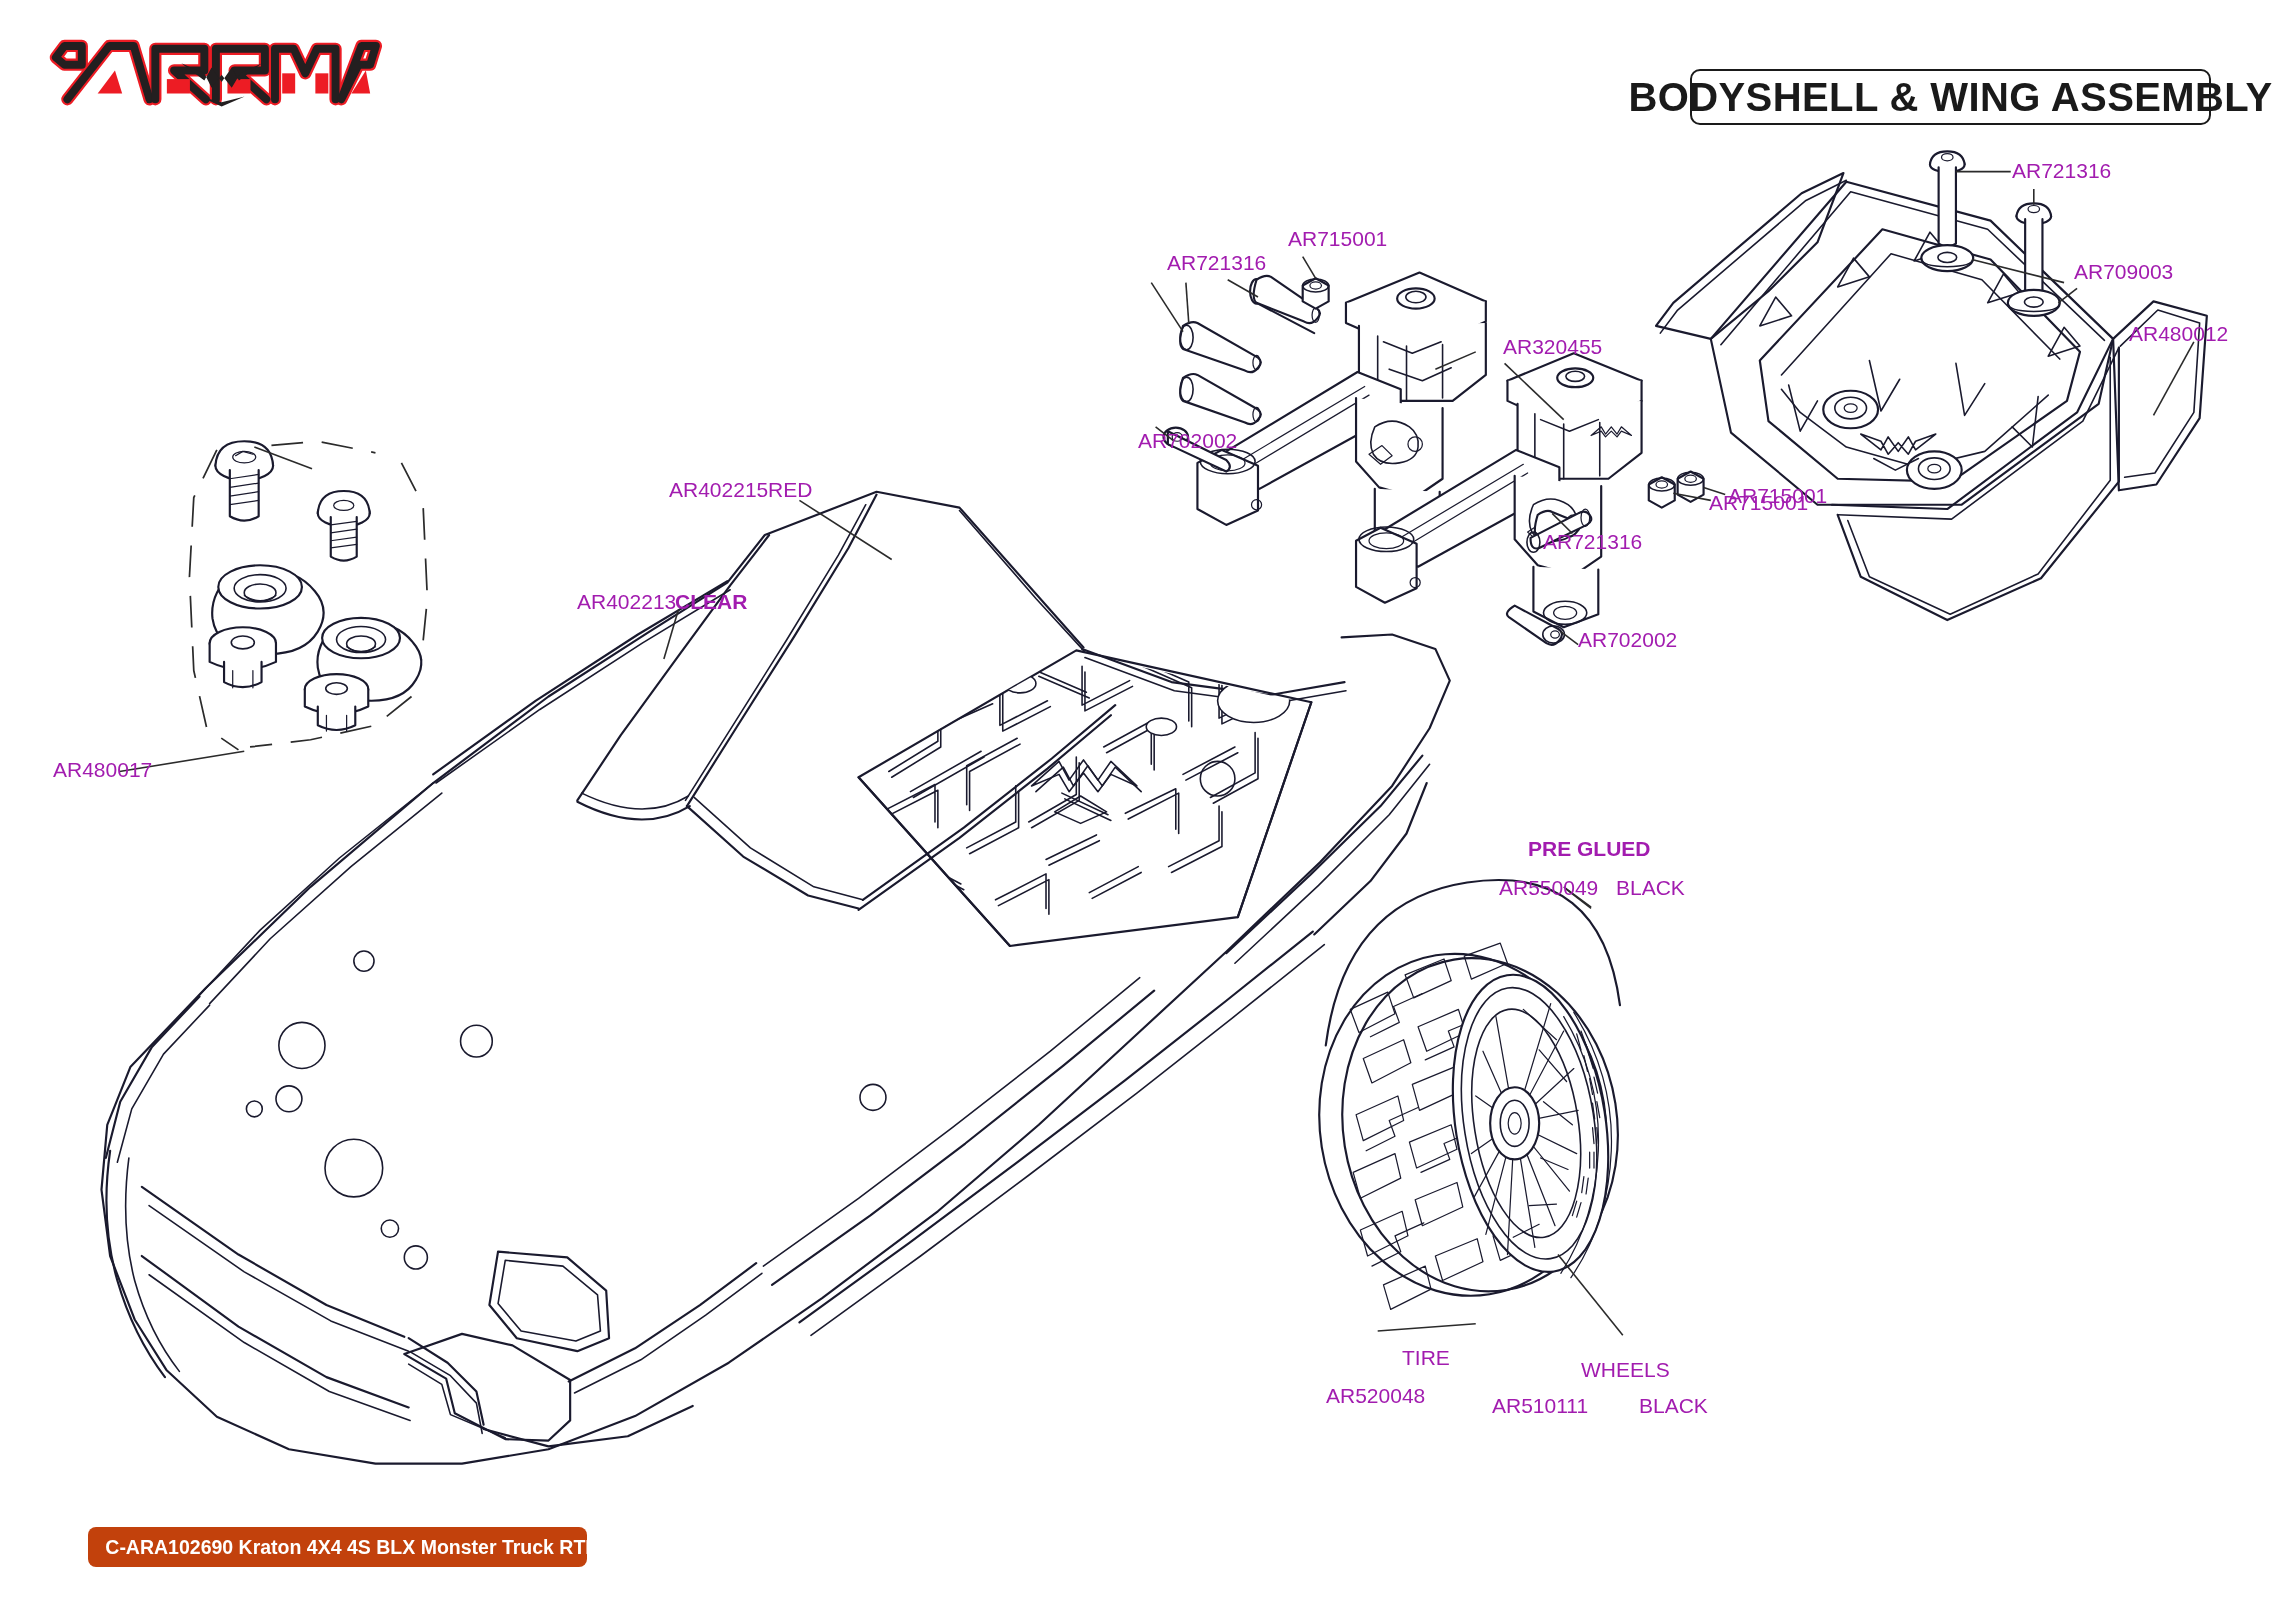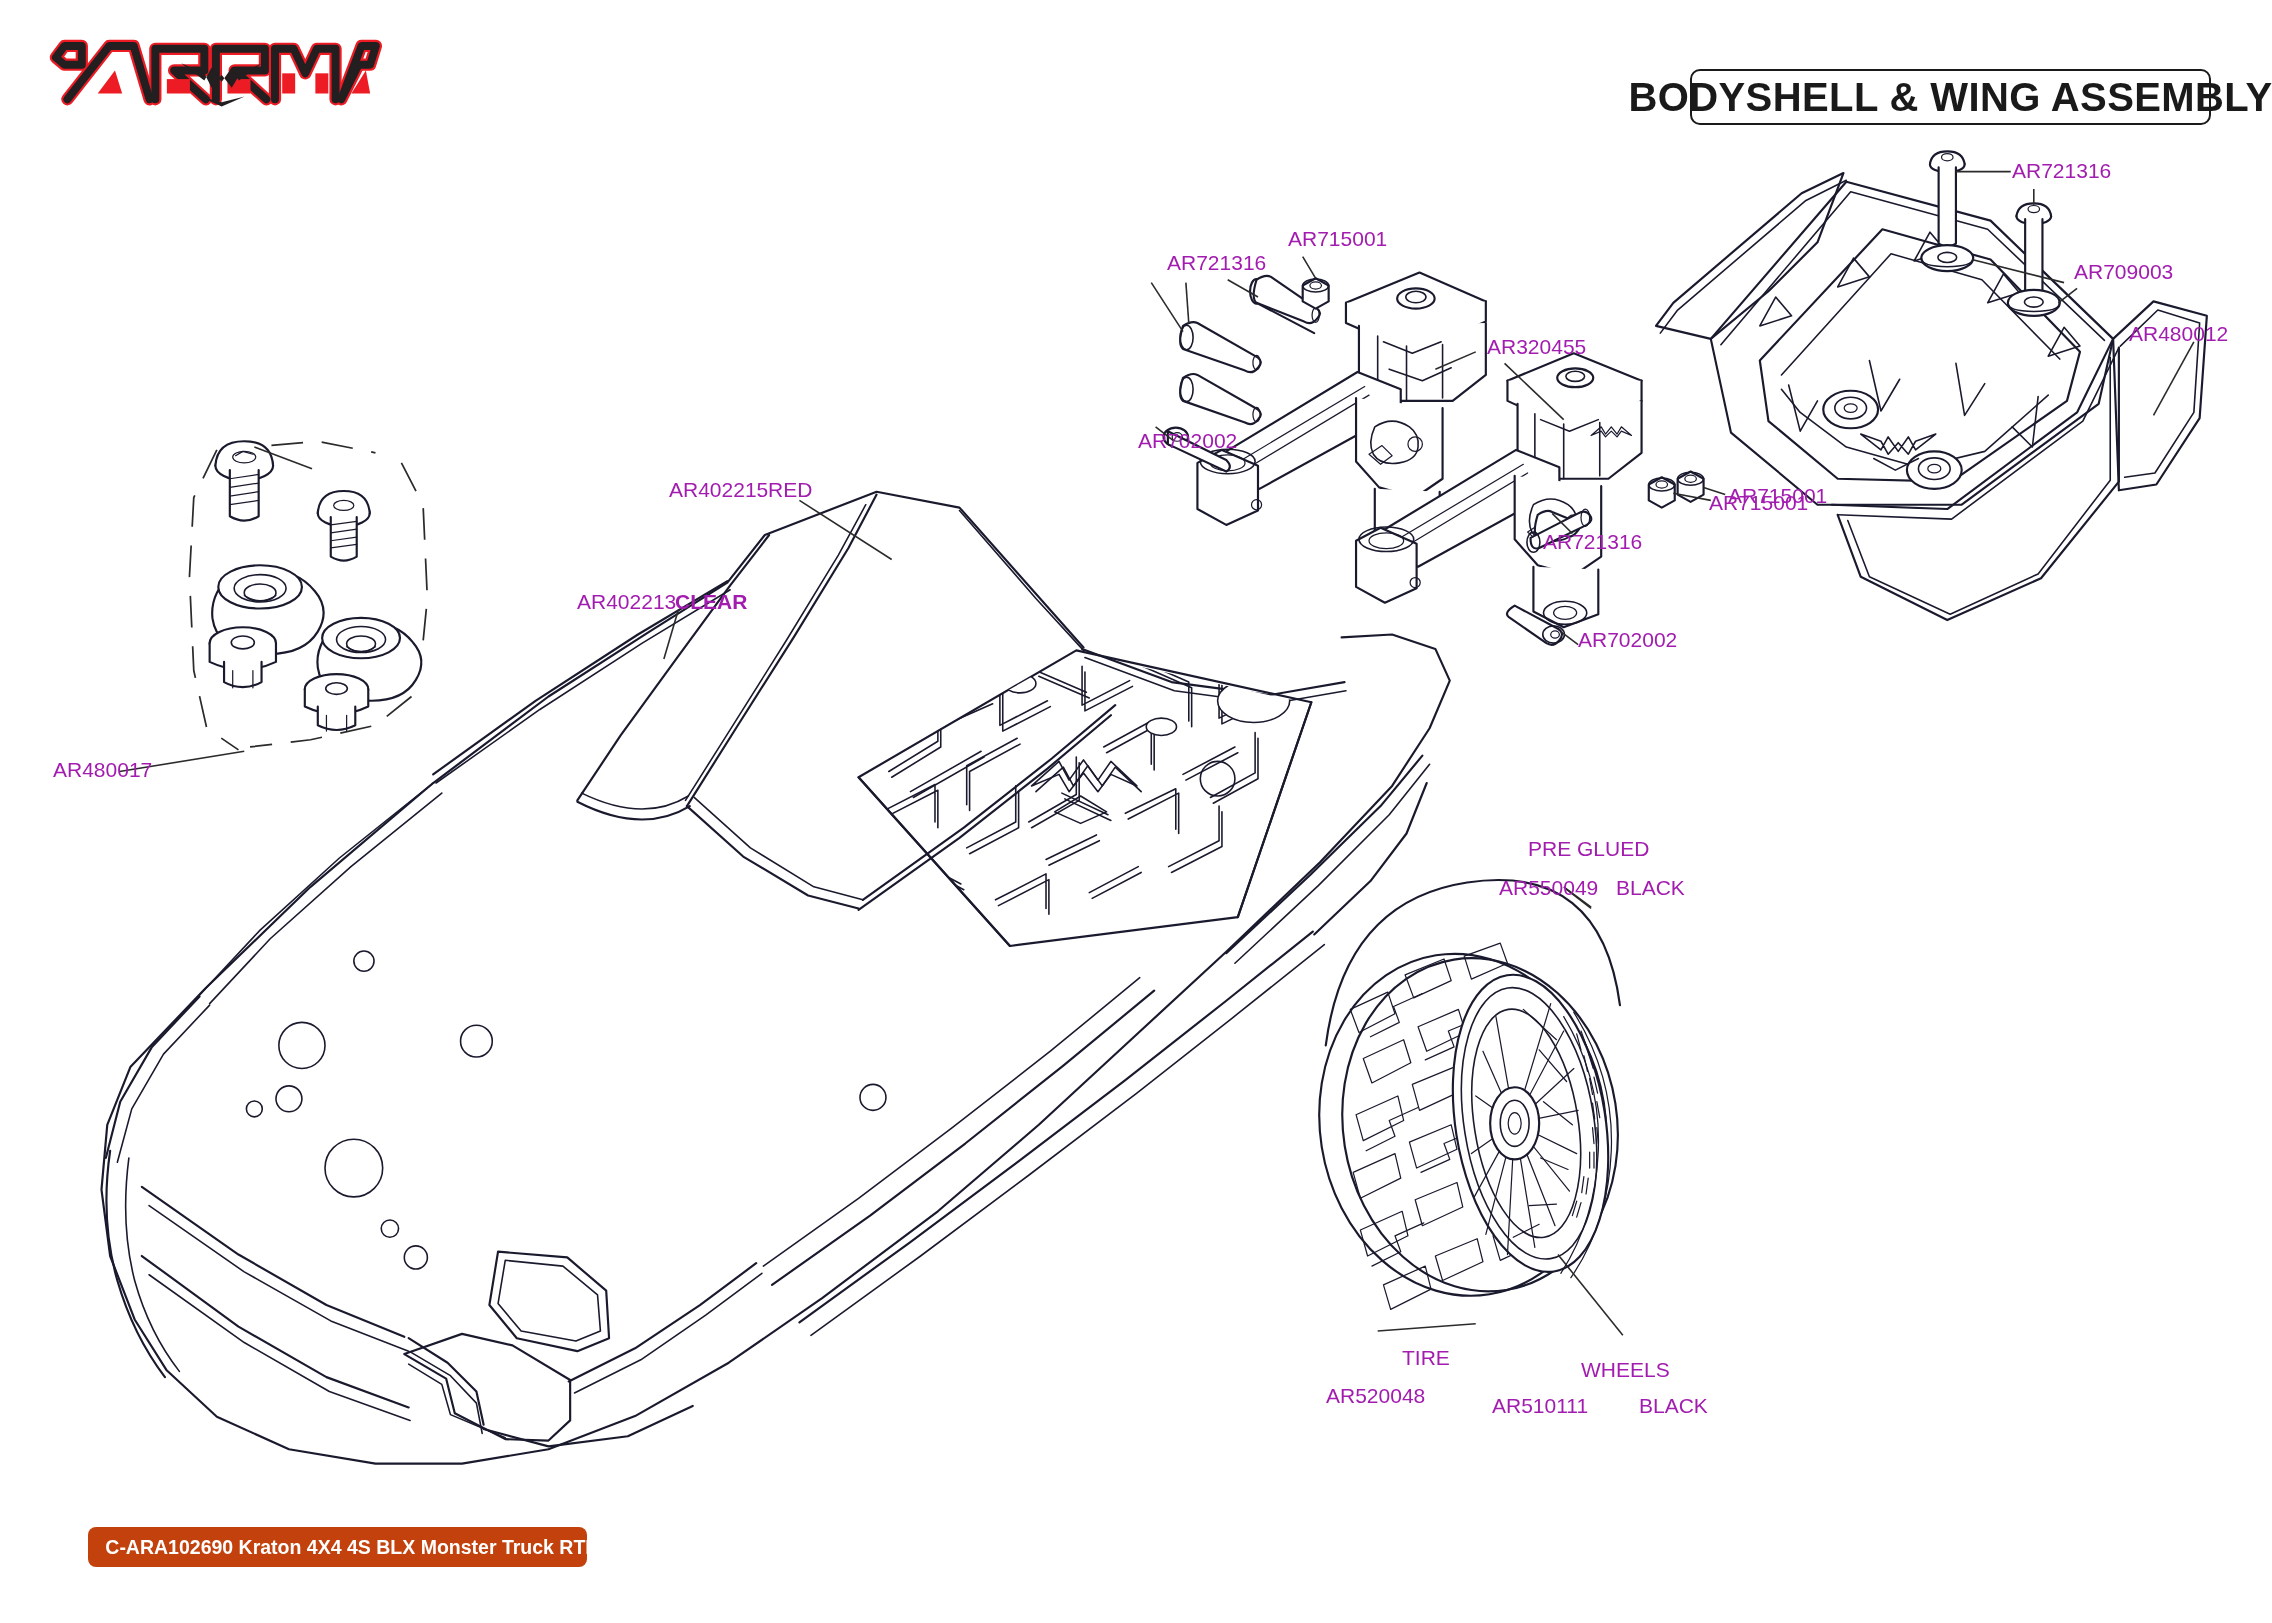--- a/index.html
+++ b/index.html
@@ -574,32 +574,32 @@
   <div class="lbl" style="left:669px; top:479px;">AR402215</div>
   <div class="lbl" style="left:768px;top:479px;">RED</div>
 
   <div class="lbl" style="left:577px; top:591px;">AR402213</div>
   <div class="lbl" style="left:675px; top:591px;font-weight:bold;">CLEAR</div>
 
   <div class="lbl" style="left:1167px;top:252px;">AR721316</div>
   <div class="lbl" style="left:1288px;top:228px;">AR715001</div>
   <div class="lbl" style="left:1138px;top:430px;">AR702002</div>
 
-  <div class="lbl" style="left:1487px;top:336px;">AR320455</div>
+  <div class="lbl" style="left:1487px;top:336px;padding-left:16px;">AR320455</div>
 
   <div class="lbl" style="left:1709px;top:492px;">AR715001</div>
   <div class="lbl" style="left:1543px;top:531px;">AR721316</div>
   <div class="lbl" style="left:1578px;top:629px;">AR702002</div>
 
   <div class="lbl" style="left:2012px;top:160px;">AR721316</div>
   <div class="lbl" style="left:2074px;top:261px;">AR709003</div>
   <div class="lbl" style="left:2129px;top:323px;">AR480012</div>
   <div class="lbl" style="left:1728px;top:485px;">AR715001</div>
 
-  <div class="lbl" style="left:1528px;top:838px;">PRE GLUED</div>
+  <div class="lbl" style="left:1528px;top:838px;font-weight:bold;">PRE GLUED</div>
   <div class="lbl" style="left:1499px;top:877px;">AR550049</div>
   <div class="lbl" style="left:1616px;top:877px;">BLACK</div>
 
   <div class="lbl" style="left:1402px;top:1347px;">TIRE</div>
   <div class="lbl" style="left:1326px;top:1385px;">AR520048</div>
 
   <div class="lbl" style="left:1581px;top:1359px;">WHEELS</div>
   <div class="lbl" style="left:1492px;top:1395px;">AR510111</div>
   <div class="lbl" style="left:1639px;top:1395px;">BLACK</div>
 

